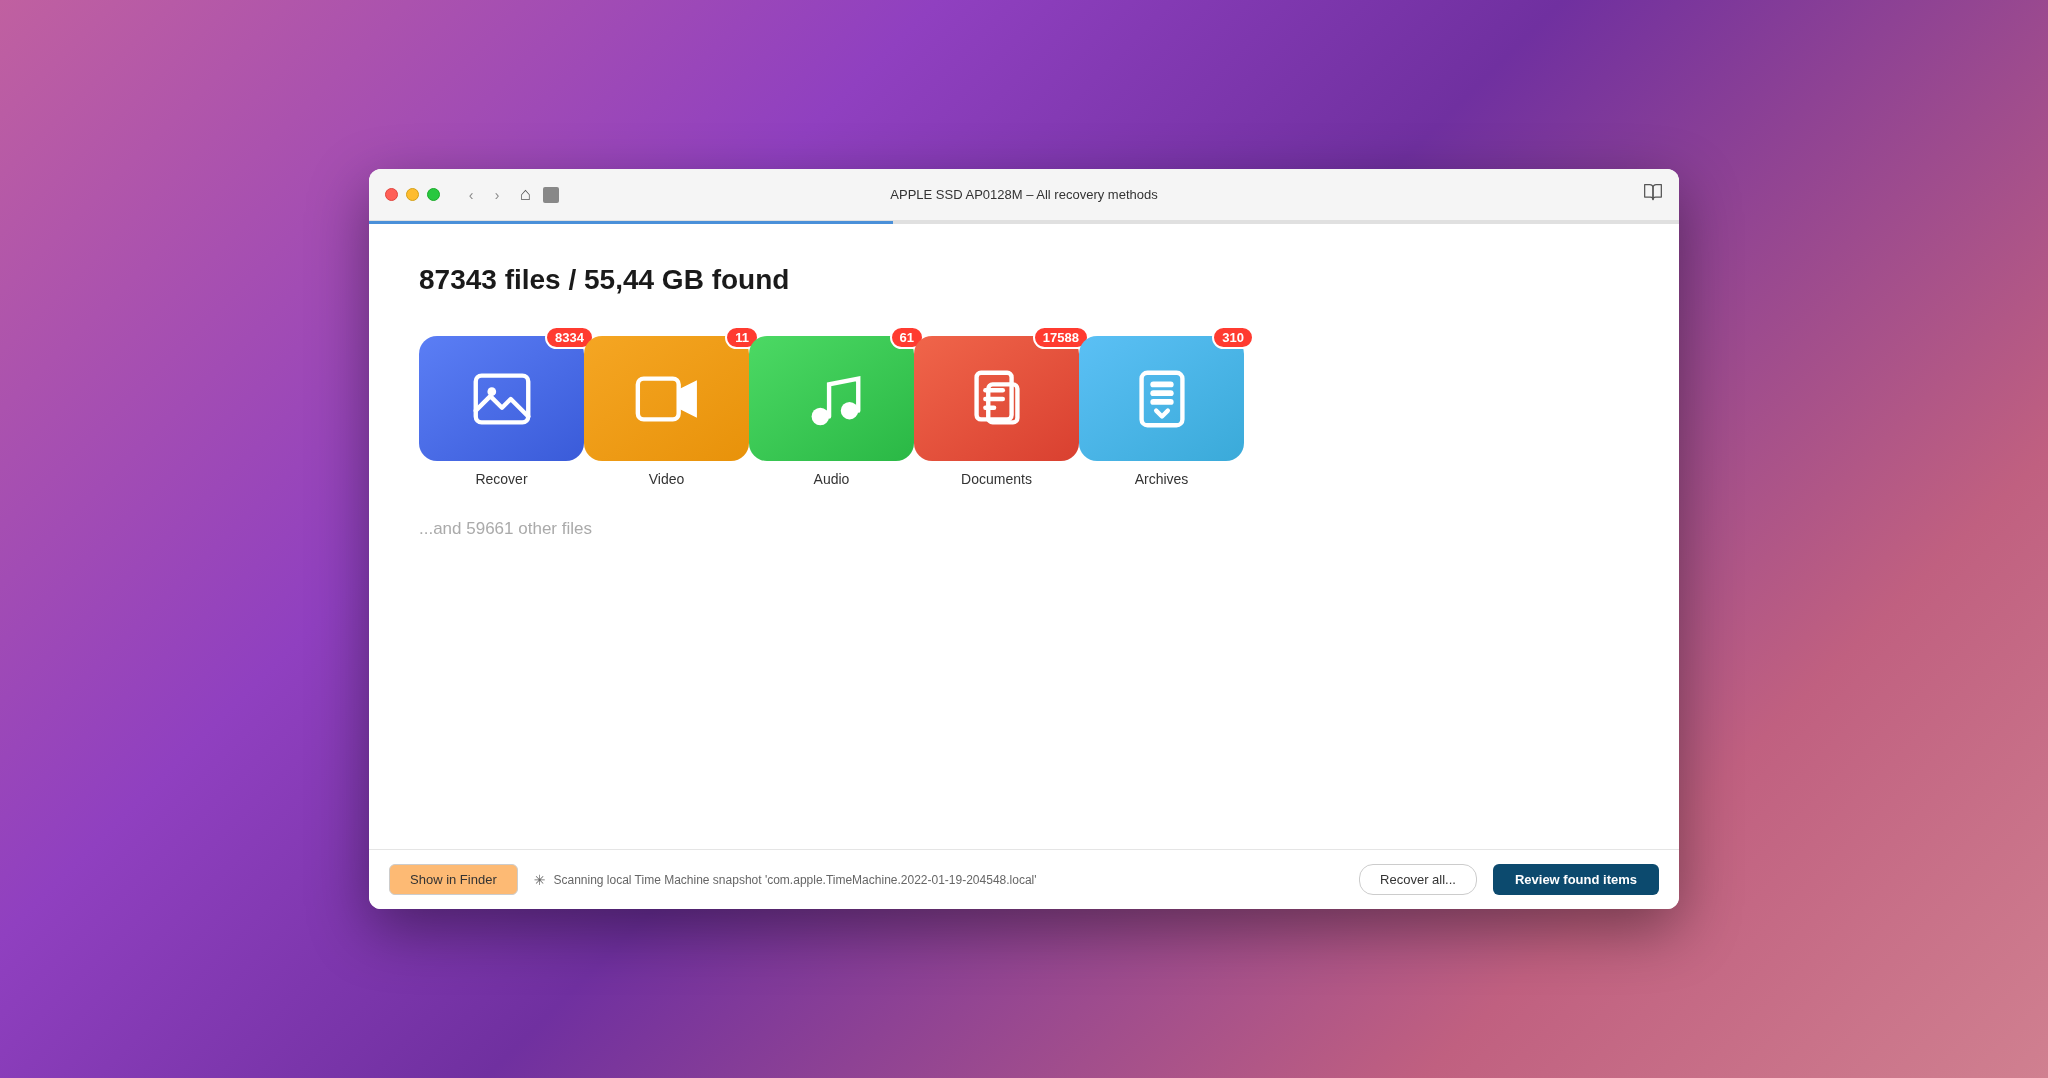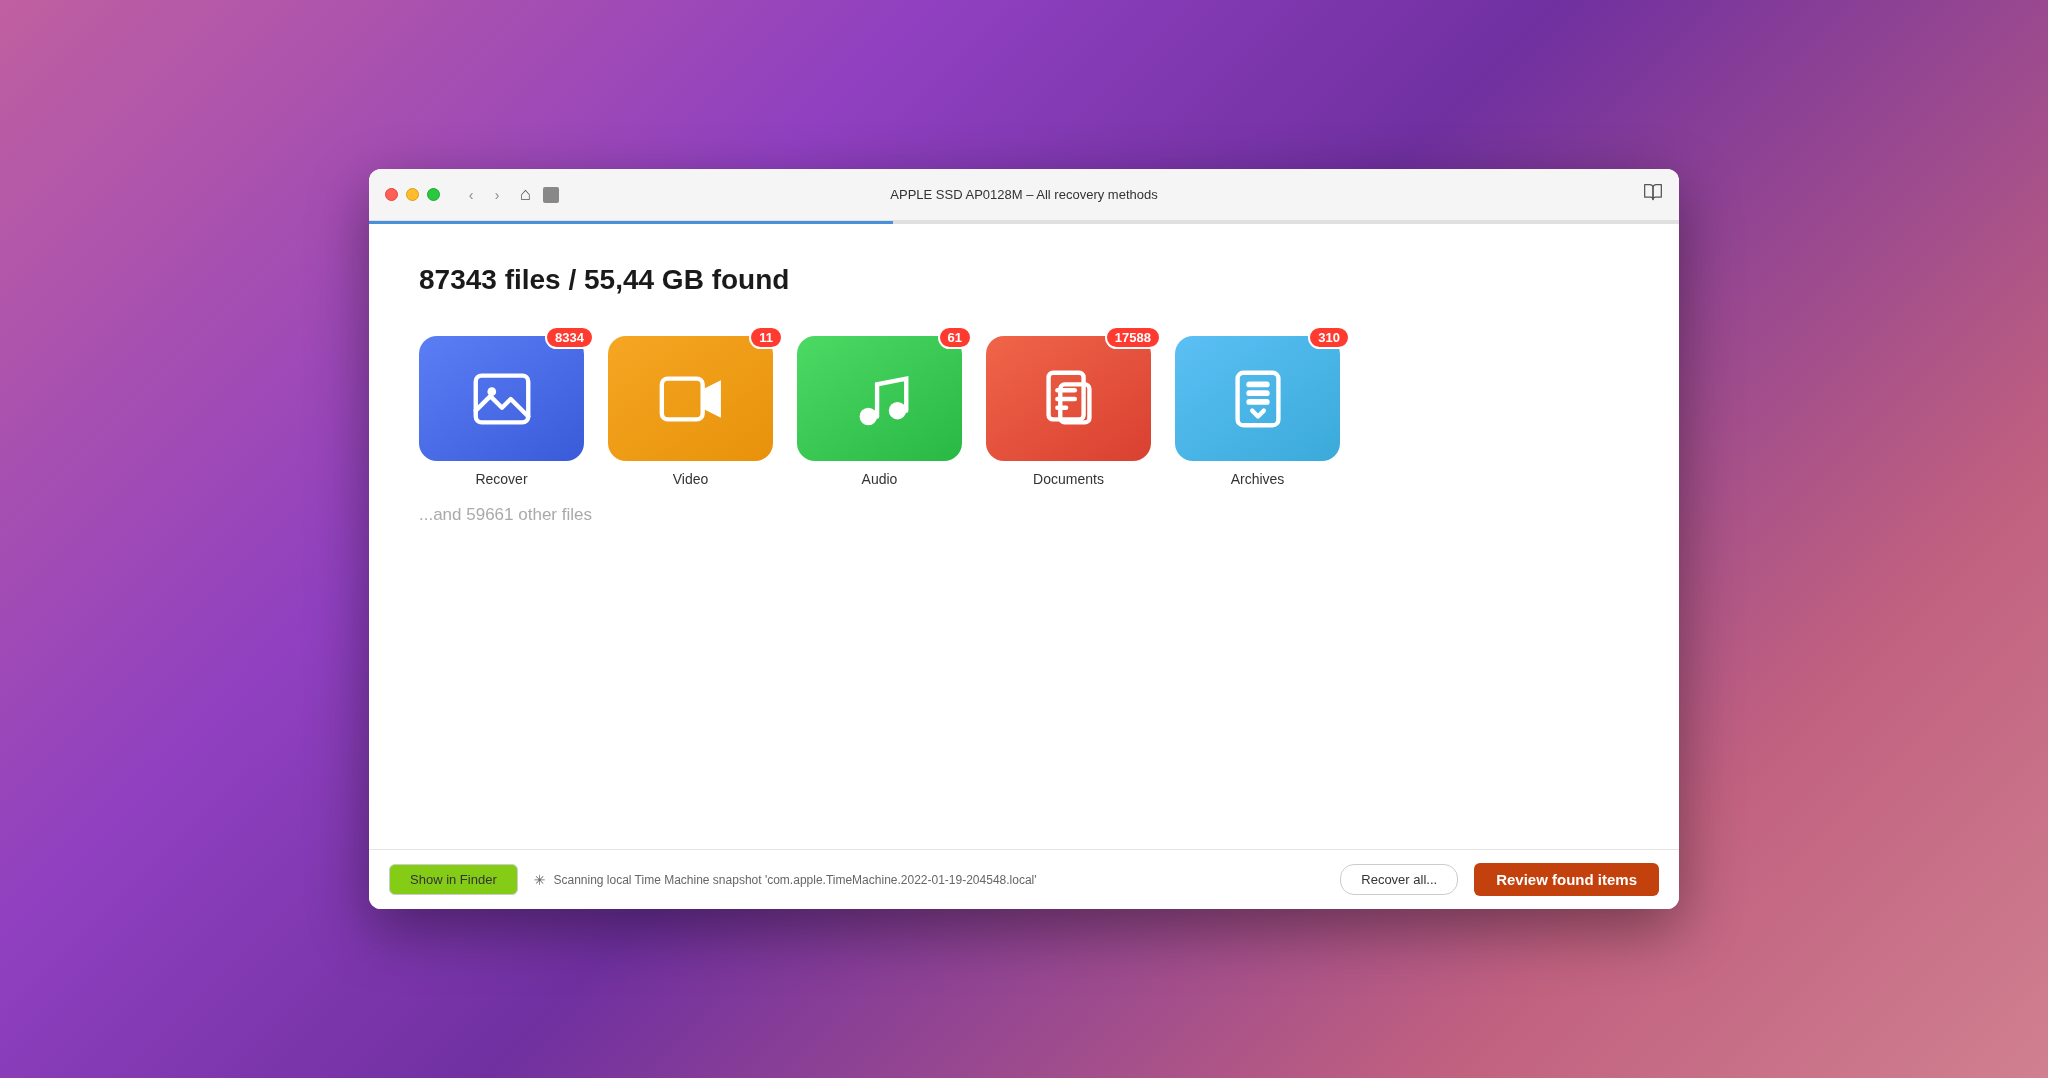--- a/index.html
+++ b/index.html
@@ -132,22 +132,21 @@
 
     .headline {
       font-size: 28px;
       font-weight: 700;
       color: #1a1a1a;
       margin-bottom: 40px;
     }
 
     .categories-row {
       display: flex;
-      gap: 24px;
-      margin-bottom: 18px;
+      margin-bottom: 32px;
     }
 
     .category-item {
       display: flex;
       flex-direction: column;
       align-items: center;
       cursor: pointer;
     }
 
     .category-icon-wrapper {
@@ -209,21 +208,21 @@
       border-top: 1px solid #e5e5e5;
       display: flex;
       align-items: center;
       padding: 0 20px;
       gap: 16px;
       flex-shrink: 0;
       background: #ffffff;
     }
 
     .show-finder-btn {
-      background: #84cc16;
+      background: #fdba74;
       border: 1px solid #ccc;
       border-radius: 6px;
       padding: 7px 20px;
       font-size: 13px;
       color: #333;
       cursor: pointer;
       white-space: nowrap;
     }
 
     .scanning-text {
@@ -250,25 +249,25 @@
       border: 1px solid #ccc;
       border-radius: 14px;
       padding: 7px 20px;
       font-size: 13px;
       color: #333;
       cursor: pointer;
       white-space: nowrap;
     }
 
     .review-btn {
-      background: #c2410c;
+      background: #0c4a6e;
       border: none;
       border-radius: 6px;
       padding: 8px 22px;
-      font-size: 15px;
+      font-size: 13px;
       color: white;
       font-weight: 600;
       cursor: pointer;
       white-space: nowrap;
     }
   </style>
 </head>
 <body>
 
 <div class="window">

